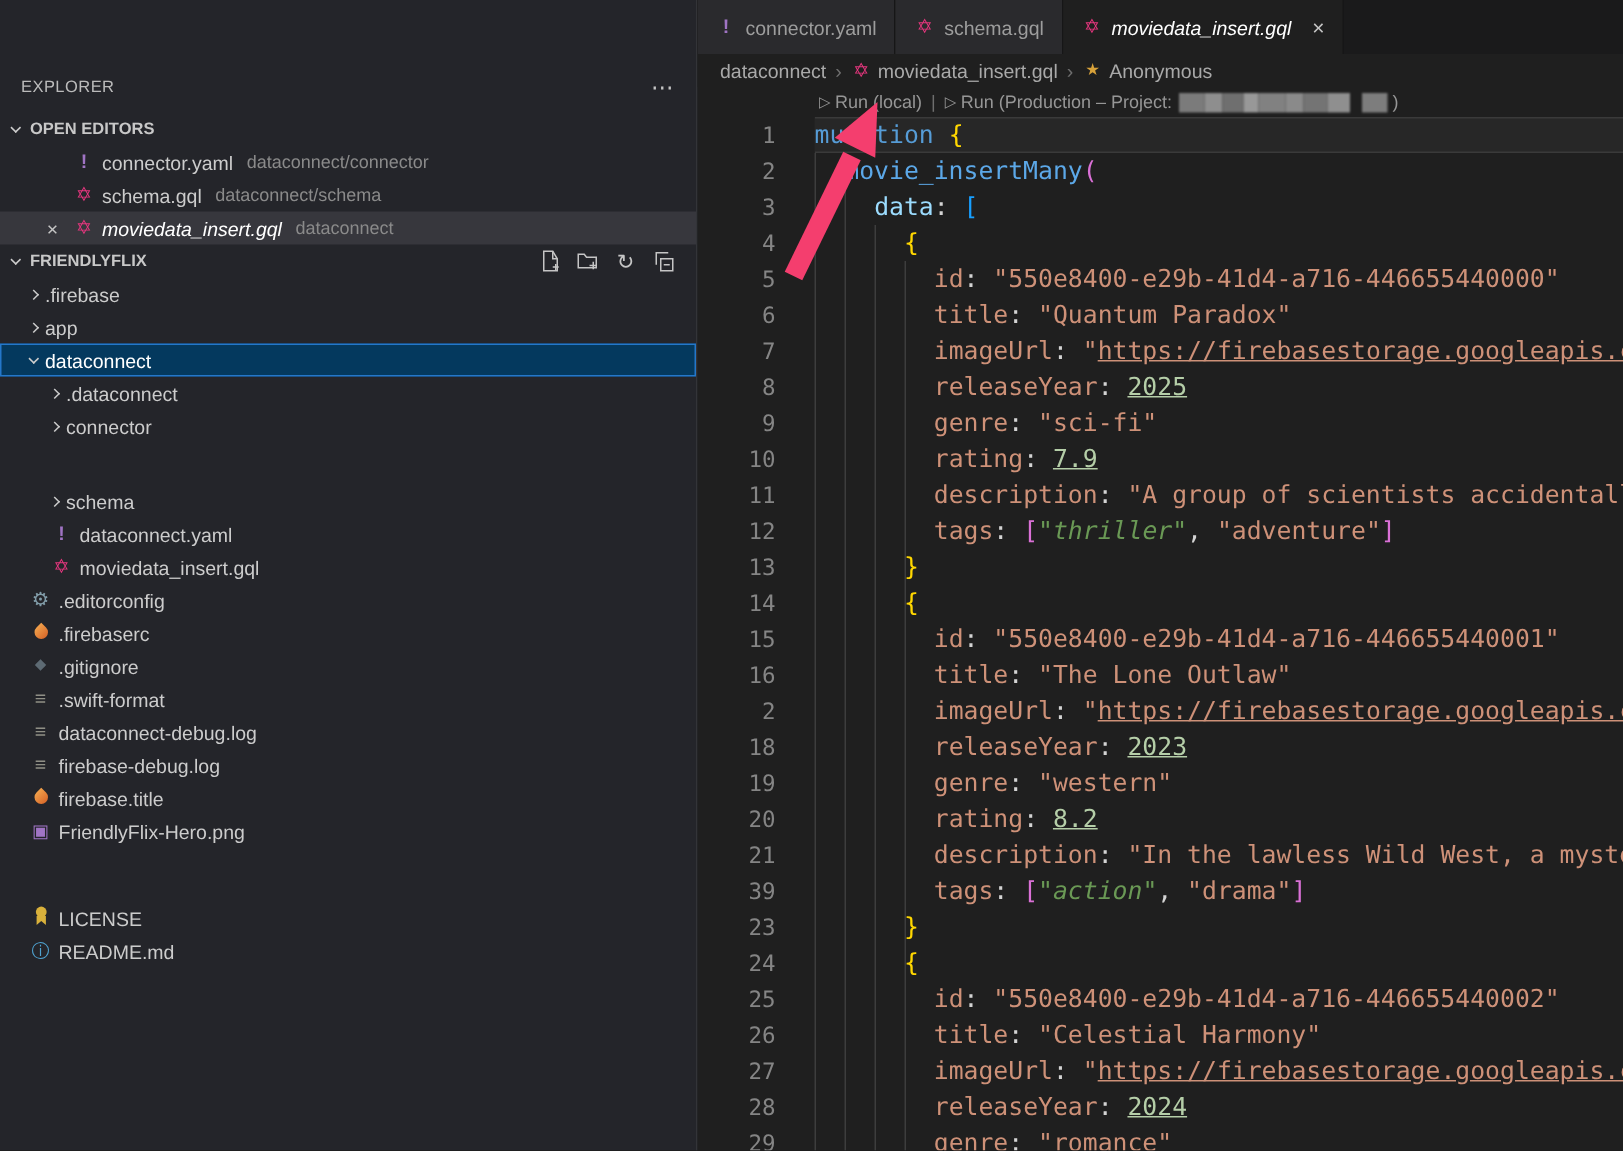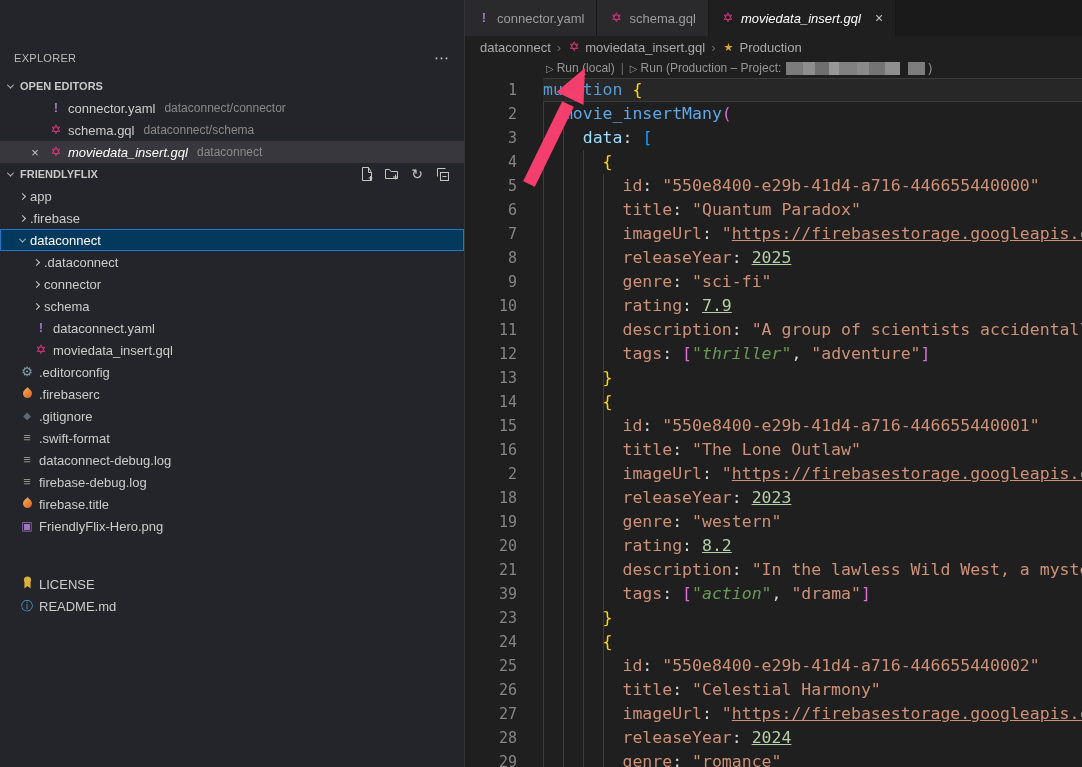--- a/index.html
+++ b/index.html
@@ -143,39 +143,39 @@
               <rect x="6.5" y="6.5" width="8" height="8" fill="none" stroke="#c5c5c5"></rect>
               <path d="M3.5 10.5v-8h8" fill="none" stroke="#c5c5c5"></path>
               <path d="M8.5 10.5h4" stroke="#c5c5c5"></path>
             </svg>
           </span>
         </span>
     </div>
     <div id="tree">
         <div class="row" style="padding-left: 20px;">
           <span class="chev col"></span>
+          <span class="lbl">.firebase</span>
+        </div>
+        <div class="row" style="padding-left: 20px;">
+          <span class="chev col"></span>
           <span class="lbl">app</span>
-        </div>
-        <div class="row" style="padding-left: 20px;">
-          <span class="chev col"></span>
-          <span class="lbl">.firebase</span>
         </div>
         <div class="row sel" style="padding-left: 20px;">
           <span class="chev exp"></span>
           <span class="lbl">dataconnect</span>
         </div>
         <div class="row" style="padding-left: 34px;">
           <span class="chev col"></span>
           <span class="lbl">.dataconnect</span>
         </div>
         <div class="row" style="padding-left: 34px;">
           <span class="chev col"></span>
           <span class="lbl">connector</span>
         </div>
-        <div class="row" style="padding-left: 34px;">
+        <div class="row" style="padding-left: 34px; margin-top: 28px;">
           <span class="chev col"></span>
           <span class="lbl">schema</span>
         </div>
         <div class="row" style="padding-left: 34px;">
           <span class="icon ic-yaml">!</span>
           <span class="lbl">dataconnect.yaml</span>
         </div>
         <div class="row" style="padding-left: 34px;">
           <span class="icon ic-gql">✡</span>
           <span class="lbl">moviedata_insert.gql</span>
@@ -248,21 +248,21 @@
           <span>dataconnect</span>
         </span>
         <span class="sep">›</span>
         <span class="crumb">
           <span class="icon ic-gql">✡</span>
           <span>moviedata_insert.gql</span>
         </span>
         <span class="sep">›</span>
         <span class="crumb">
           <span class="icon ic-op">★</span>
-          <span>Production</span>
+          <span>Anonymous</span>
         </span>
       </div>
 
     <div id="codelens">
       <span class="cl-link">
         <span class="cl-play">▷</span>
         <span>Run (local)</span>
       </span>
       <span class="cl-sep">|</span>
       <span class="cl-link">

